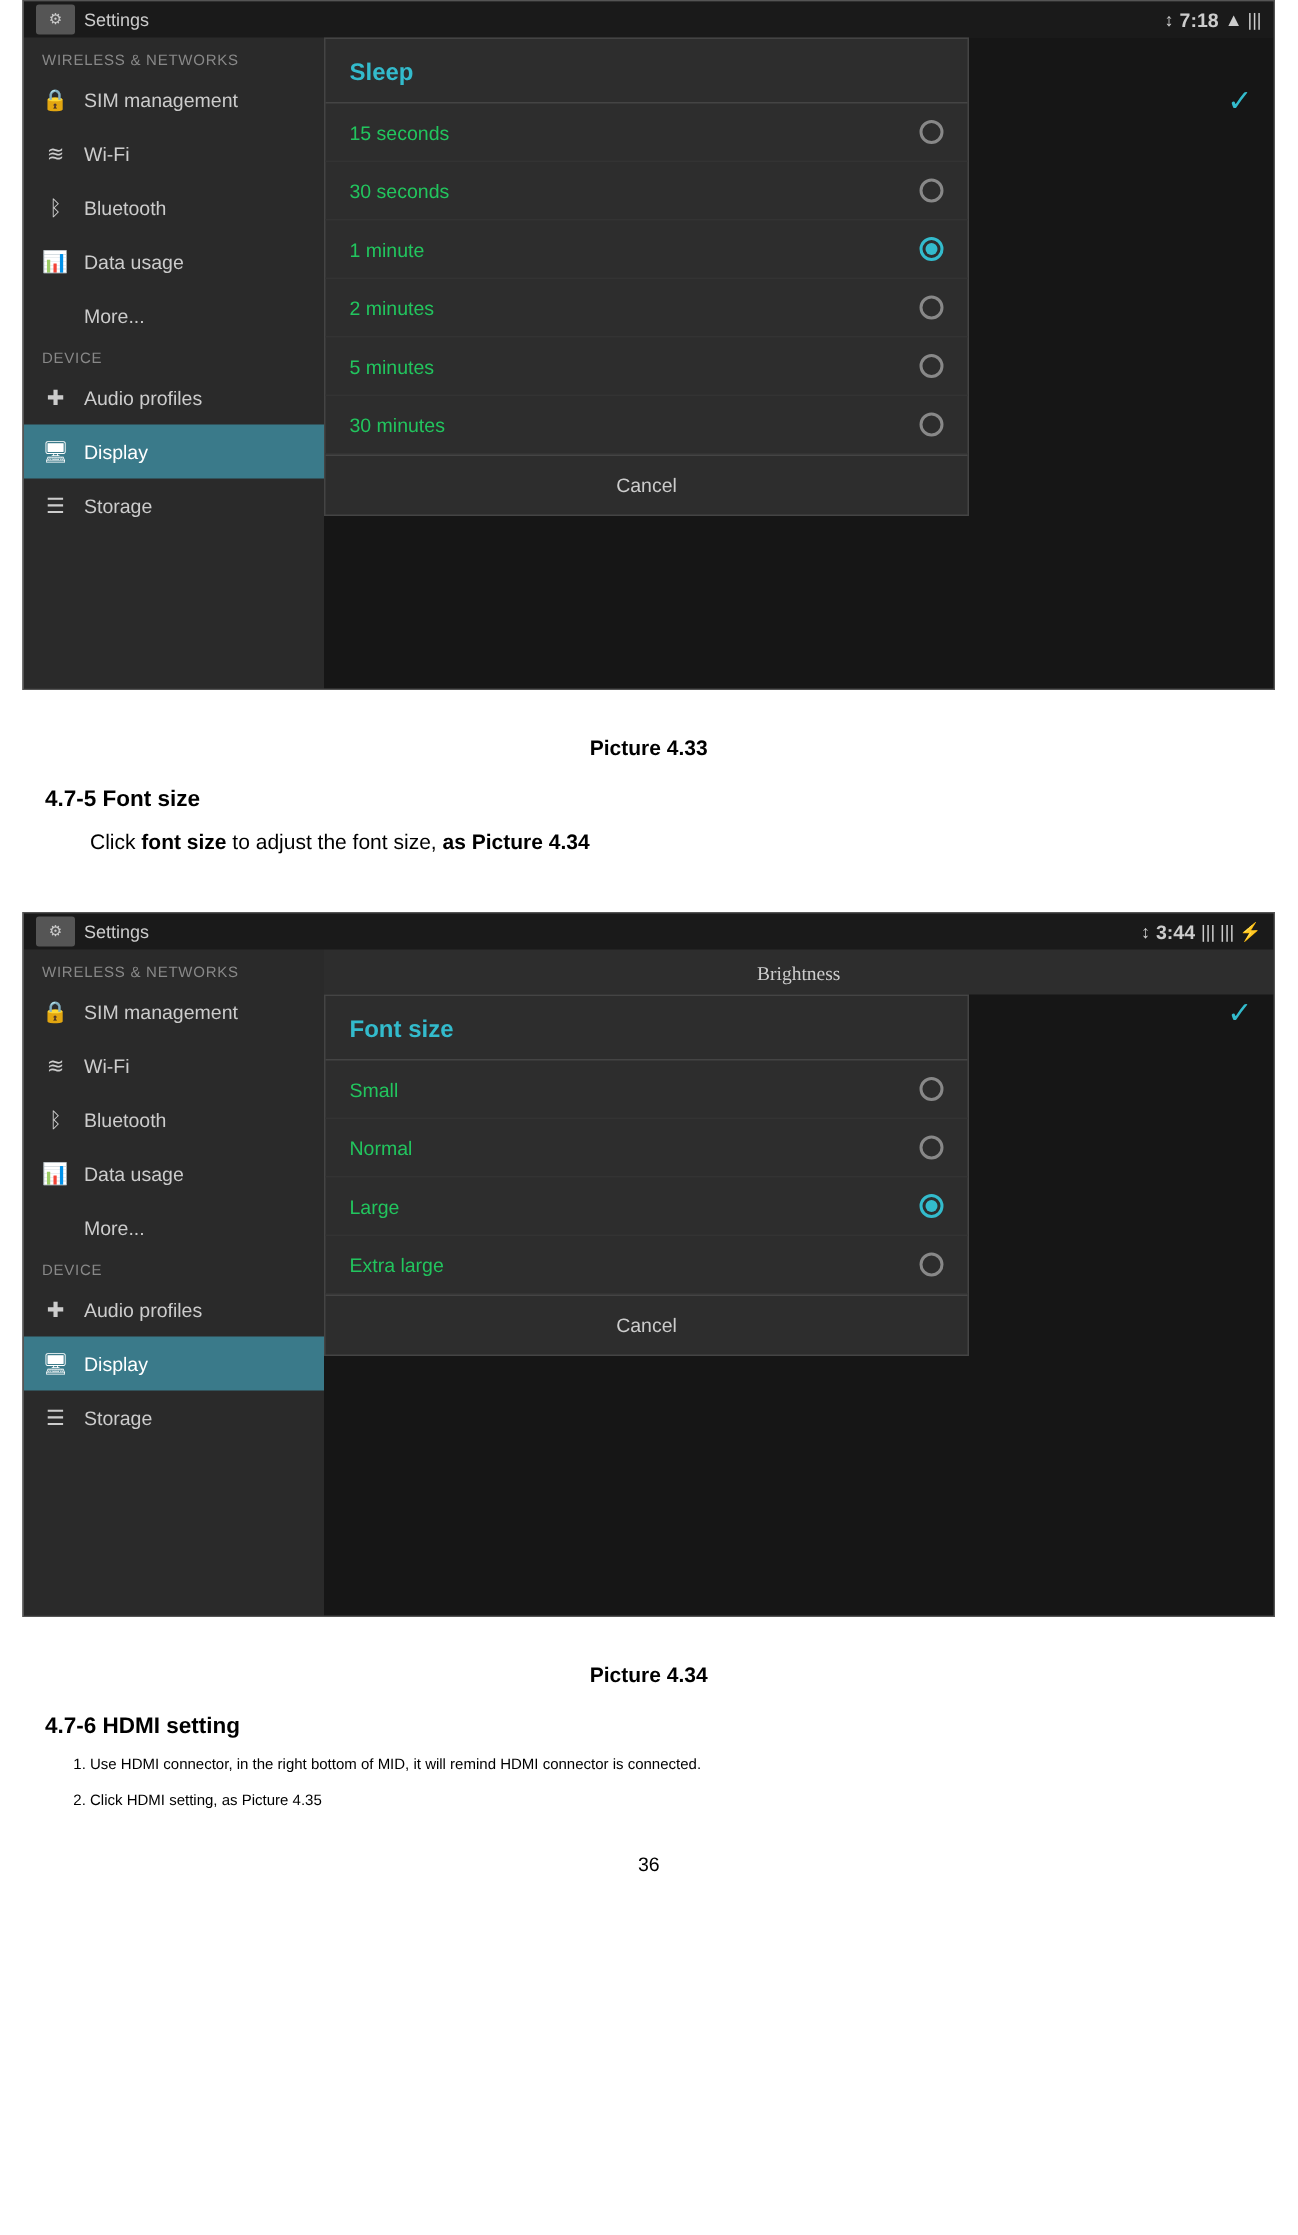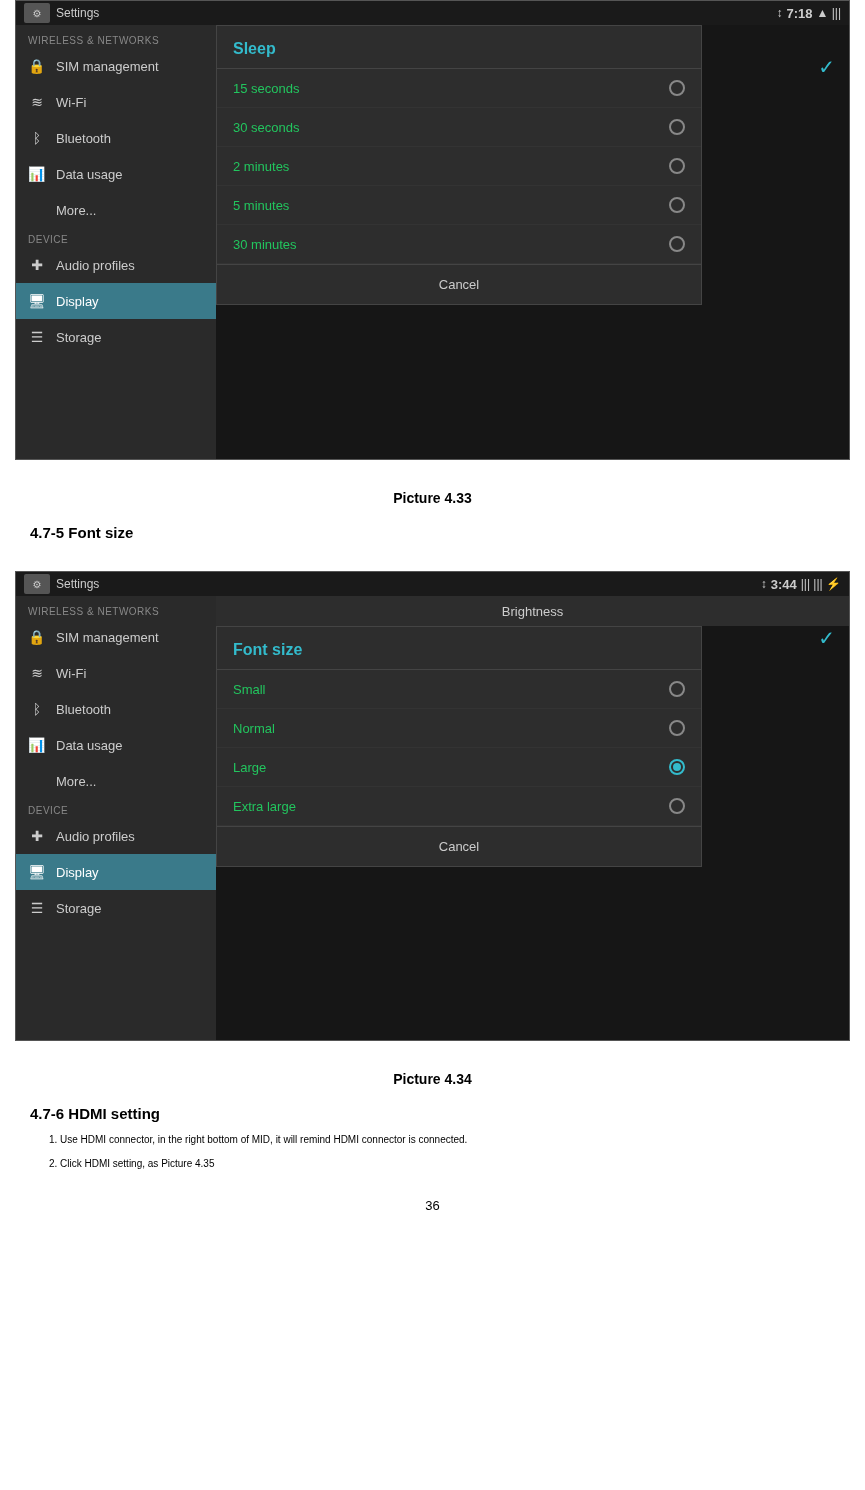--- a/index.html
+++ b/index.html
@@ -105,21 +105,21 @@
       top: 0; left: 0; right: 0; bottom: 0;
       background: rgba(0,0,0,0.5);
       display: flex;
       align-items: flex-start;
       justify-content: flex-start;
       padding: 0;
     }
     .dialog {
       background: #2d2d2d;
       border: 1px solid #444;
-      width: 486px;
+      width: 430px;
       margin-top: 0;
       position: absolute;
       top: 0;
       left: 0;
     }
     .dialog-title {
       padding: 14px 16px 10px;
       color: #33bbcc;
       font-size: 16px;
       font-weight: bold;
@@ -292,20 +292,24 @@
           <div class="dialog-title">Sleep</div>
           <div class="dialog-option">
             <span>15 seconds</span>
             <div class="radio-circle"></div>
           </div>
           <div class="dialog-option">
             <span>30 seconds</span>
             <div class="radio-circle"></div>
           </div>
           <div class="dialog-option">
+            <span>1 minute</span>
+            <div class="radio-circle selected"></div>
+          </div>
+          <div class="dialog-option">
             <span>2 minutes</span>
             <div class="radio-circle"></div>
           </div>
           <div class="dialog-option">
             <span>5 minutes</span>
             <div class="radio-circle"></div>
           </div>
           <div class="dialog-option">
             <span>30 minutes</span>
             <div class="radio-circle"></div>
@@ -318,20 +322,23 @@
 
       <div class="screen-checkmark">✓</div>
     </div>
   </div>
 </div>
 
 <div class="doc-area">
   <div class="picture-caption">Picture 4.33</div>
 
   <div class="section-heading">4.7-5 Font size</div>
+  <div class="section-para">
+    Click <b>font size</b> to adjust the font size, <b>as Picture 4.34</b>
+  </div>
 </div>
 
 <div class="screenshot screenshot-2" style="margin: 0 auto; display:block;">
 
   <div class="status-bar">
     <div class="title-left">
       <div class="settings-icon-box">⚙</div>
       <span>Settings</span>
     </div>
     <div class="status-icons">
@@ -376,21 +383,21 @@
         <span>Display</span>
       </div>
       <div class="sidebar-item">
         <span class="s-icon">☰</span>
         <span>Storage</span>
       </div>
     </div>
 
     <div class="screen-content">
 
-      <div style="color:#ccc; font-size:13px; text-align:center; padding:8px 0;">Brightness</div>
+      <div style="color:#ccc; font-size:13px; text-align:center; padding:8px 0;font-family:Liberation Serif, serif;">Brightness</div>
 
       <div class="dialog-overlay" style="top:30px;">
         <div class="dialog">
           <div class="dialog-title">Font size</div>
           <div class="dialog-option">
             <span>Small</span>
             <div class="radio-circle"></div>
           </div>
           <div class="dialog-option">
             <span>Normal</span>

